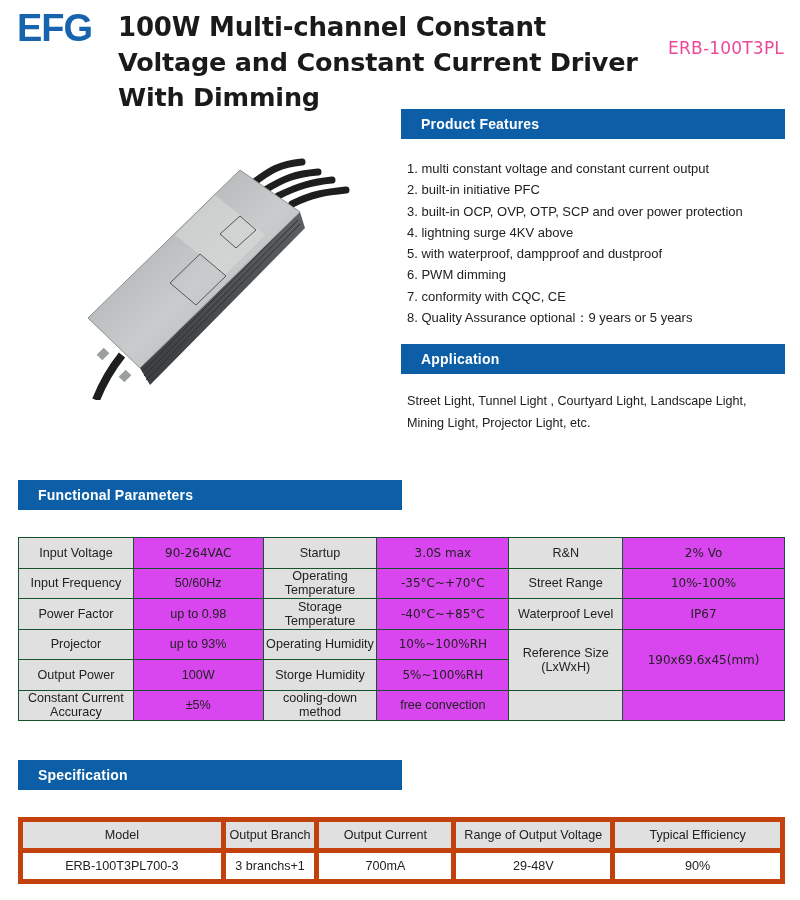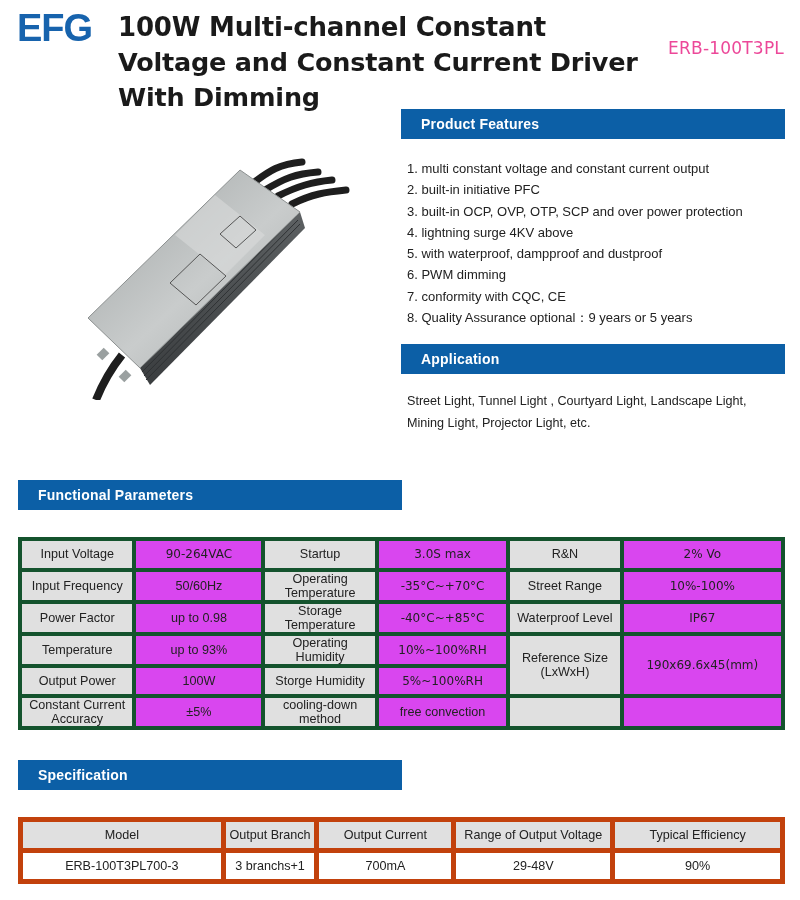--- a/index.html
+++ b/index.html
@@ -26,21 +26,21 @@
                      font-size: 13px; color: #222; }
     .features-list li { height: 21.3px; line-height: 21.3px; white-space: nowrap; }
 
     .app-text { position: absolute; left: 407px; top: 391px; width: 380px; font-size: 12.6px;
                 line-height: 21.5px; color: #222; }
 
     .product-img { position: absolute; left: 80px; top: 150px; width: 300px; height: 250px; }
 
     table { border-collapse: collapse; position: absolute; font-family: "Liberation Sans", sans-serif; }
     .func-table { left: 18px; top: 537px; width: 767px; }
-    .func-table td { border: 4px solid #14532d; text-align: center; vertical-align: middle;
+    .func-table td { border: 1px solid #14532d; text-align: center; vertical-align: middle;
                      font-size: 12.6px; color: #222; line-height: 14px; padding: 0 2px; height: 30.5px; }
     .func-table td.lbl { background: #e0e0e0; }
     .func-table td.val { background: #d946ef; }
     .func-table td.mono { font-family: "DejaVu Sans", sans-serif; font-size: 12px; }
 
     .spec-table { left: 18px; top: 817px; width: 767px; }
     .spec-table td, .spec-table th { border: 5px solid #c2410c; text-align: center; vertical-align: middle;
                      font-size: 12.6px; color: #222; font-weight: normal; height: 31px; }
     .spec-table th { background: #e0e0e0; }
     .spec-table td { background: #ffffff; }
@@ -141,21 +141,21 @@
   </tr>
   <tr>
     <td class="lbl">Power Factor</td>
     <td class="val">up to 0.98</td>
     <td class="lbl">Storage Temperature</td>
     <td class="val mono">-40°C~+85°C</td>
     <td class="lbl">Waterproof Level</td>
     <td class="val mono">IP67</td>
   </tr>
   <tr>
-    <td class="lbl">Temperature</td>
+    <td class="lbl">Projector</td>
     <td class="val">up to 93%</td>
     <td class="lbl">Operating Humidity</td>
     <td class="val mono">10%~100%RH</td>
     <td class="lbl" rowspan="2">Reference Size (LxWxH)</td>
     <td class="val mono" rowspan="2">190x69.6x45(mm)</td>
   </tr>
   <tr>
     <td class="lbl">Output Power</td>
     <td class="val">100W</td>
     <td class="lbl">Storge Humidity</td>

